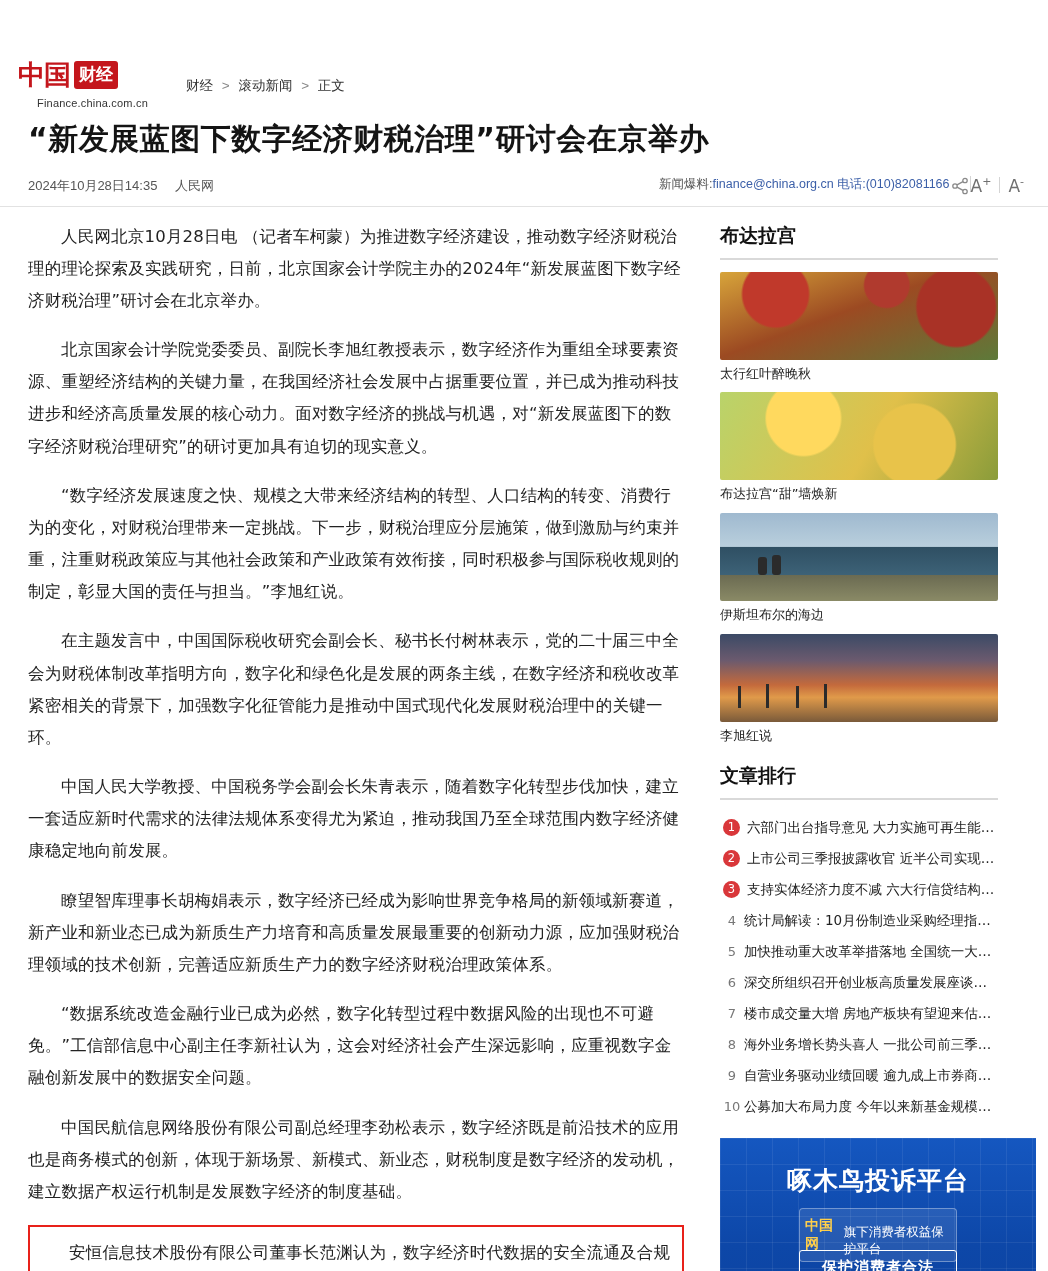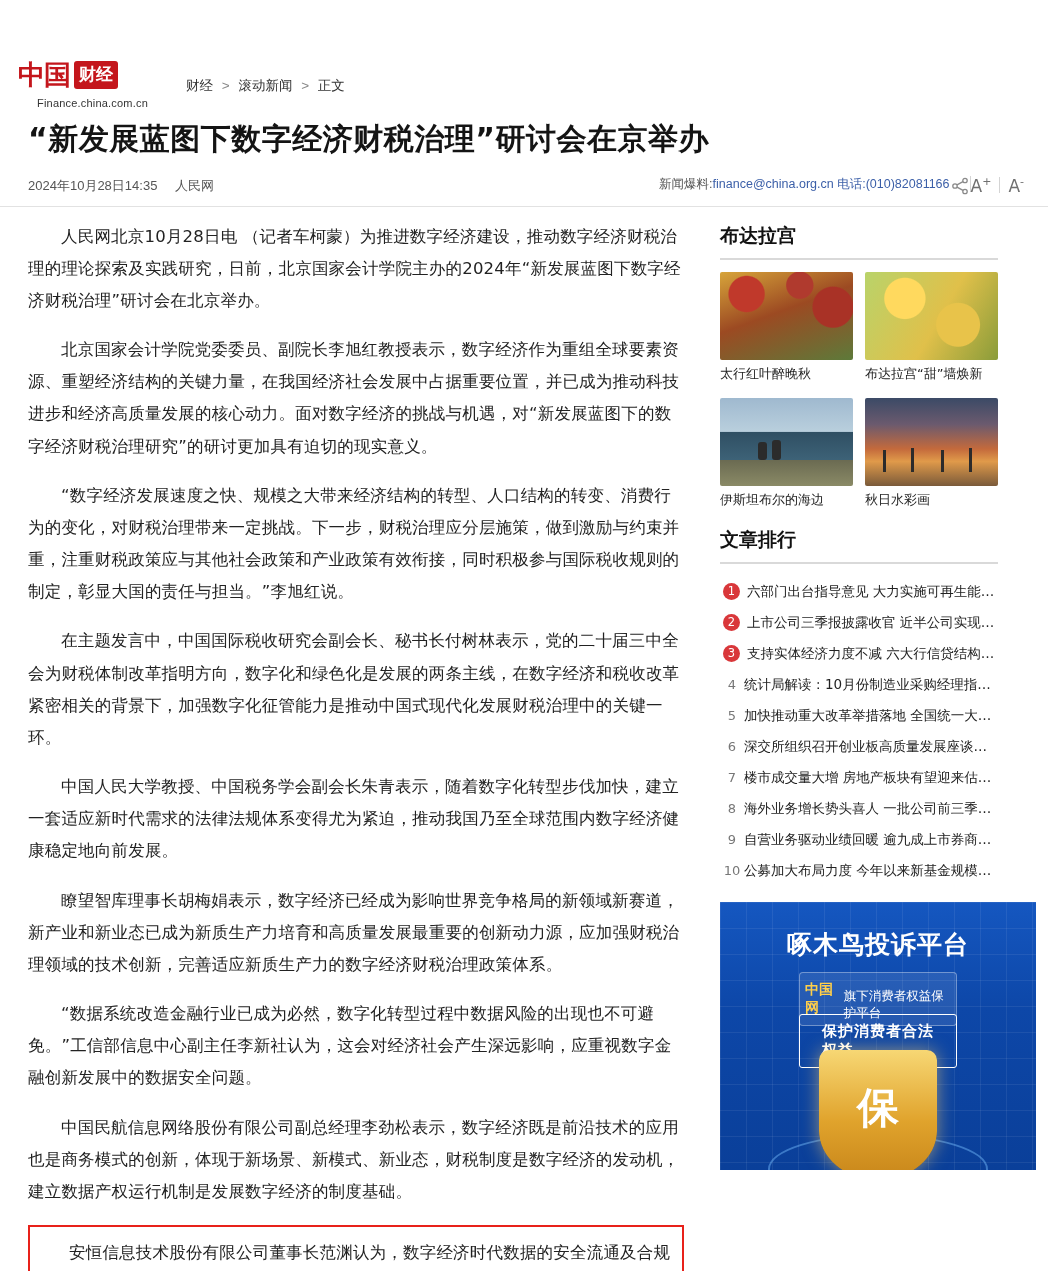--- a/index.html
+++ b/index.html
@@ -144,22 +144,22 @@
     font-size: 19px;
     font-weight: bold;
     color: #111;
     padding-bottom: 9px;
     border-bottom: 2px solid #d9d9d9;
     margin-bottom: 12px;
     font-family: "DejaVu Sans", sans-serif;
   }
   .thumb-grid {
     display: grid;
-    grid-template-columns: 1fr 1fr;
-    gap: 16px 12px;
+    grid-template-columns: 1fr;
+    gap: 10px 12px;
   }
   .thumb-cell { width: 100%; }
   .thumb-img {
     width: 100%;
     height: 88px;
     border-radius: 2px;
     overflow: hidden;
     position: relative;
   }
   .thumb-cap {
@@ -402,21 +402,21 @@
           </div>
           <div class="thumb-cap">伊斯坦布尔的海边</div>
         </div>
         <div class="thumb-cell">
           <div class="thumb-img t4">
             <span class="fig" style="left:18px;top:52px;width:3px;height:22px;"></span>
             <span class="fig" style="left:46px;top:50px;width:3px;height:24px;"></span>
             <span class="fig" style="left:76px;top:52px;width:3px;height:22px;"></span>
             <span class="fig" style="left:104px;top:50px;width:3px;height:24px;"></span>
           </div>
-          <div class="thumb-cap">秋日水彩画</div>
+          <div class="thumb-cap">李旭红说</div>
         </div>
       </div>
 
       <div class="side-head" style="margin-top:18px;">文章排行</div>
 
       <div class="rank-list">
         <div class="rank-item">
           <span class="rank-num top">1</span>
           <span class="rank-txt">六部门出台指导意见 大力实施可再生能源…</span>
         </div>

